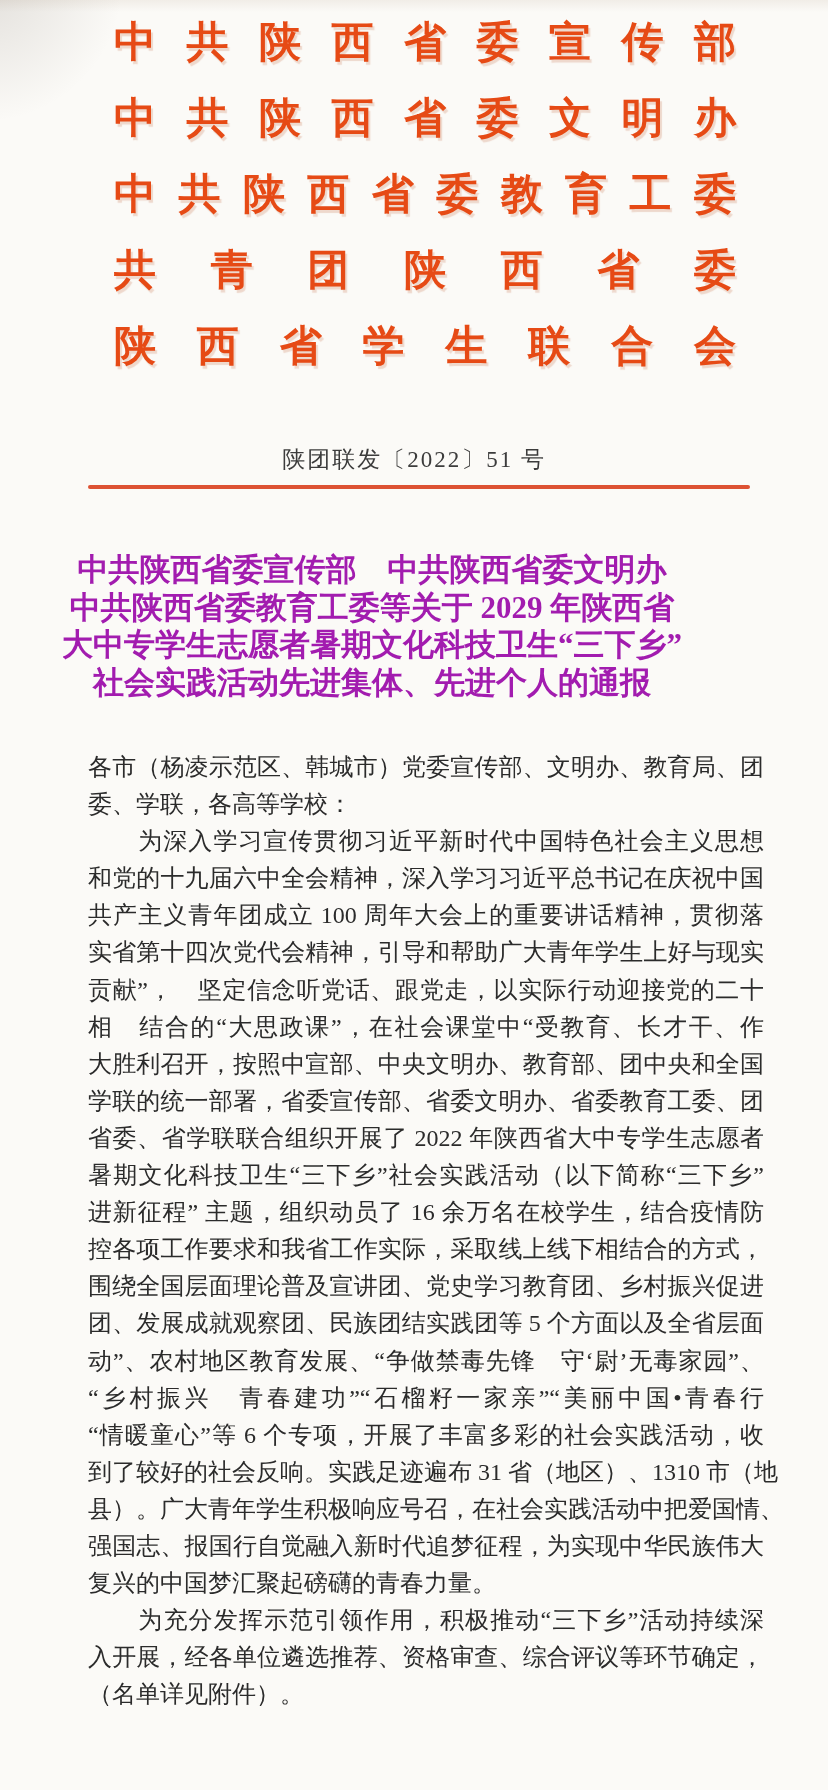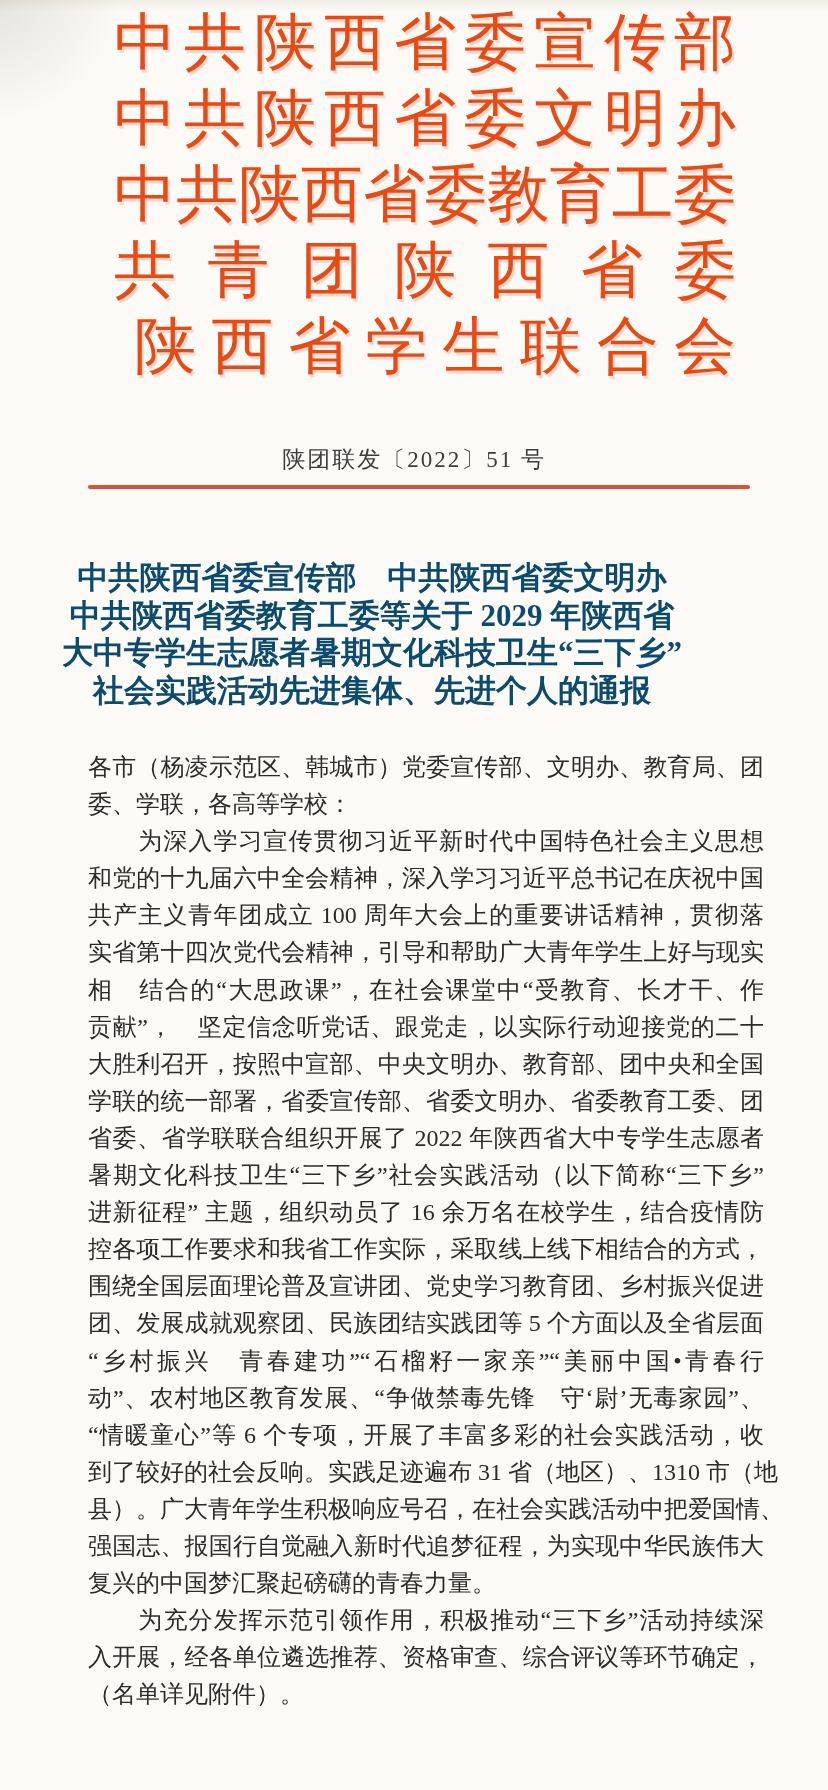--- a/index.html
+++ b/index.html
@@ -6,32 +6,32 @@
   body{
     width:828px;height:1790px;position:relative;overflow:hidden;
     font-family:"Liberation Serif","DejaVu Serif",serif;
     background:
       radial-gradient(circle at -2% -1%, rgba(95,82,70,.16), rgba(95,82,70,0) 140px),
       linear-gradient(180deg,#f1ede7 0,#fbfaf7 12px),
       #fbfaf7;
   }
   .red-header{position:absolute;top:4px;left:114px;width:622px;}
   .org-line{
-    font-size:62px;font-weight:400;line-height:76px;white-space:nowrap;
+    font-size:42px;font-weight:700;line-height:76px;white-space:nowrap;
     text-align:justify;text-align-last:justify;
     text-shadow:2px 3px 1px rgba(190,95,55,.22);
   }
   .doc-number{
     position:absolute;top:444px;left:0;width:828px;text-align:center;
     font-size:23px;letter-spacing:2px;color:#3c3c3c;
   }
   .divider{position:absolute;top:485px;left:88px;width:662px;height:4px;border-radius:2px;}
   .title-block{
     position:absolute;top:551px;left:0;width:744px;text-align:center;
-    font-size:31px;font-weight:700;line-height:37.6px;color:#0c4a6e;margin-top:8px;
+    font-size:31px;font-weight:700;line-height:37.6px;color:#a21caf;
   }
   .title-line{white-space:nowrap;}
   .body-block{
     position:absolute;top:749px;left:88px;width:676px;
     font-size:24px;line-height:37.1px;color:#2b2b2b;
   }
   .body-line{
     height:37.1px;white-space:nowrap;
     text-align:justify;text-align-last:justify;font-family:Liberation Serif, serif;
   }
@@ -39,21 +39,21 @@
 </style>
 </head>
 <body>
 
 <div class="red-header">
 
 <div class="org-line" style="color: rgb(230, 74, 21);">中共陕西省委宣传部</div>
     <div class="org-line" style="color: rgb(230, 74, 21);">中共陕西省委文明办</div>
     <div class="org-line" style="color: rgb(230, 74, 21);">中共陕西省委教育工委</div>
     <div class="org-line" style="color: rgb(230, 74, 21);">共青团陕西省委</div>
-    <div class="org-line" style="color: rgb(230, 74, 21); margin-left: 20px;">陕西省学生联合会</div>
+    <div class="org-line" style="color: rgb(230, 74, 21);">陕西省学生联合会</div>
   </div>
 
 <div class="doc-number">陕团联发〔2022〕51 号</div>
 
 <div class="divider" style="background: rgb(221, 82, 51);"></div>
 
 <div class="title-block">
 
 <div class="title-line">中共陕西省委宣传部　中共陕西省委文明办</div>
     <div class="title-line">中共陕西省委教育工委等关于 2029 年陕西省</div>
@@ -62,32 +62,32 @@
   </div>
 
 <div class="body-block" style="color: rgb(43, 43, 43);">
 
 <div class="body-line justify">各市（杨凌示范区、韩城市）党委宣传部、文明办、教育局、团</div>
     <div class="body-line left">委、学联，各高等学校：</div>
     <div class="body-line justify">　　为深入学习宣传贯彻习近平新时代中国特色社会主义思想</div>
     <div class="body-line justify">和党的十九届六中全会精神，深入学习习近平总书记在庆祝中国</div>
     <div class="body-line justify">共产主义青年团成立 100 周年大会上的重要讲话精神，贯彻落</div>
     <div class="body-line justify">实省第十四次党代会精神，引导和帮助广大青年学生上好与现实</div>
+    <div class="body-line justify">贡献”，　坚定信念听党话、跟党走，以实际行动迎接党的二十</div>
     <div class="body-line justify">相　结合的“大思政课”，在社会课堂中“受教育、长才干、作</div>
-    <div class="body-line justify">贡献”，　坚定信念听党话、跟党走，以实际行动迎接党的二十</div>
     <div class="body-line justify">大胜利召开，按照中宣部、中央文明办、教育部、团中央和全国</div>
     <div class="body-line justify">学联的统一部署，省委宣传部、省委文明办、省委教育工委、团</div>
     <div class="body-line justify">省委、省学联联合组织开展了 2022 年陕西省大中专学生志愿者</div>
     <div class="body-line justify">暑期文化科技卫生“三下乡”社会实践活动（以下简称“三下乡”</div>
     <div class="body-line justify">进新征程” 主题，组织动员了 16 余万名在校学生，结合疫情防</div>
     <div class="body-line justify">控各项工作要求和我省工作实际，采取线上线下相结合的方式，</div>
     <div class="body-line justify">围绕全国层面理论普及宣讲团、党史学习教育团、乡村振兴促进</div>
     <div class="body-line justify">团、发展成就观察团、民族团结实践团等 5 个方面以及全省层面</div>
+    <div class="body-line justify">动”、农村地区教育发展、“争做禁毒先锋　守‘尉’无毒家园”、</div>
     <div class="body-line justify">“乡村振兴　青春建功”“石榴籽一家亲”“美丽中国•青春行</div>
-    <div class="body-line justify">动”、农村地区教育发展、“争做禁毒先锋　守‘尉’无毒家园”、</div>
     <div class="body-line justify">“情暖童心”等 6 个专项，开展了丰富多彩的社会实践活动，收</div>
     <div class="body-line justify">到了较好的社会反响。实践足迹遍布 31 省（地区）、1310 市（地</div>
     <div class="body-line justify">县）。广大青年学生积极响应号召，在社会实践活动中把爱国情、</div>
     <div class="body-line justify">强国志、报国行自觉融入新时代追梦征程，为实现中华民族伟大</div>
     <div class="body-line left">复兴的中国梦汇聚起磅礴的青春力量。</div>
     <div class="body-line justify">　　为充分发挥示范引领作用，积极推动“三下乡”活动持续深</div>
     <div class="body-line justify">入开展，经各单位遴选推荐、资格审查、综合评议等环节确定，</div>
     <div class="body-line left">（名单详见附件）。</div>
   </div>
 

